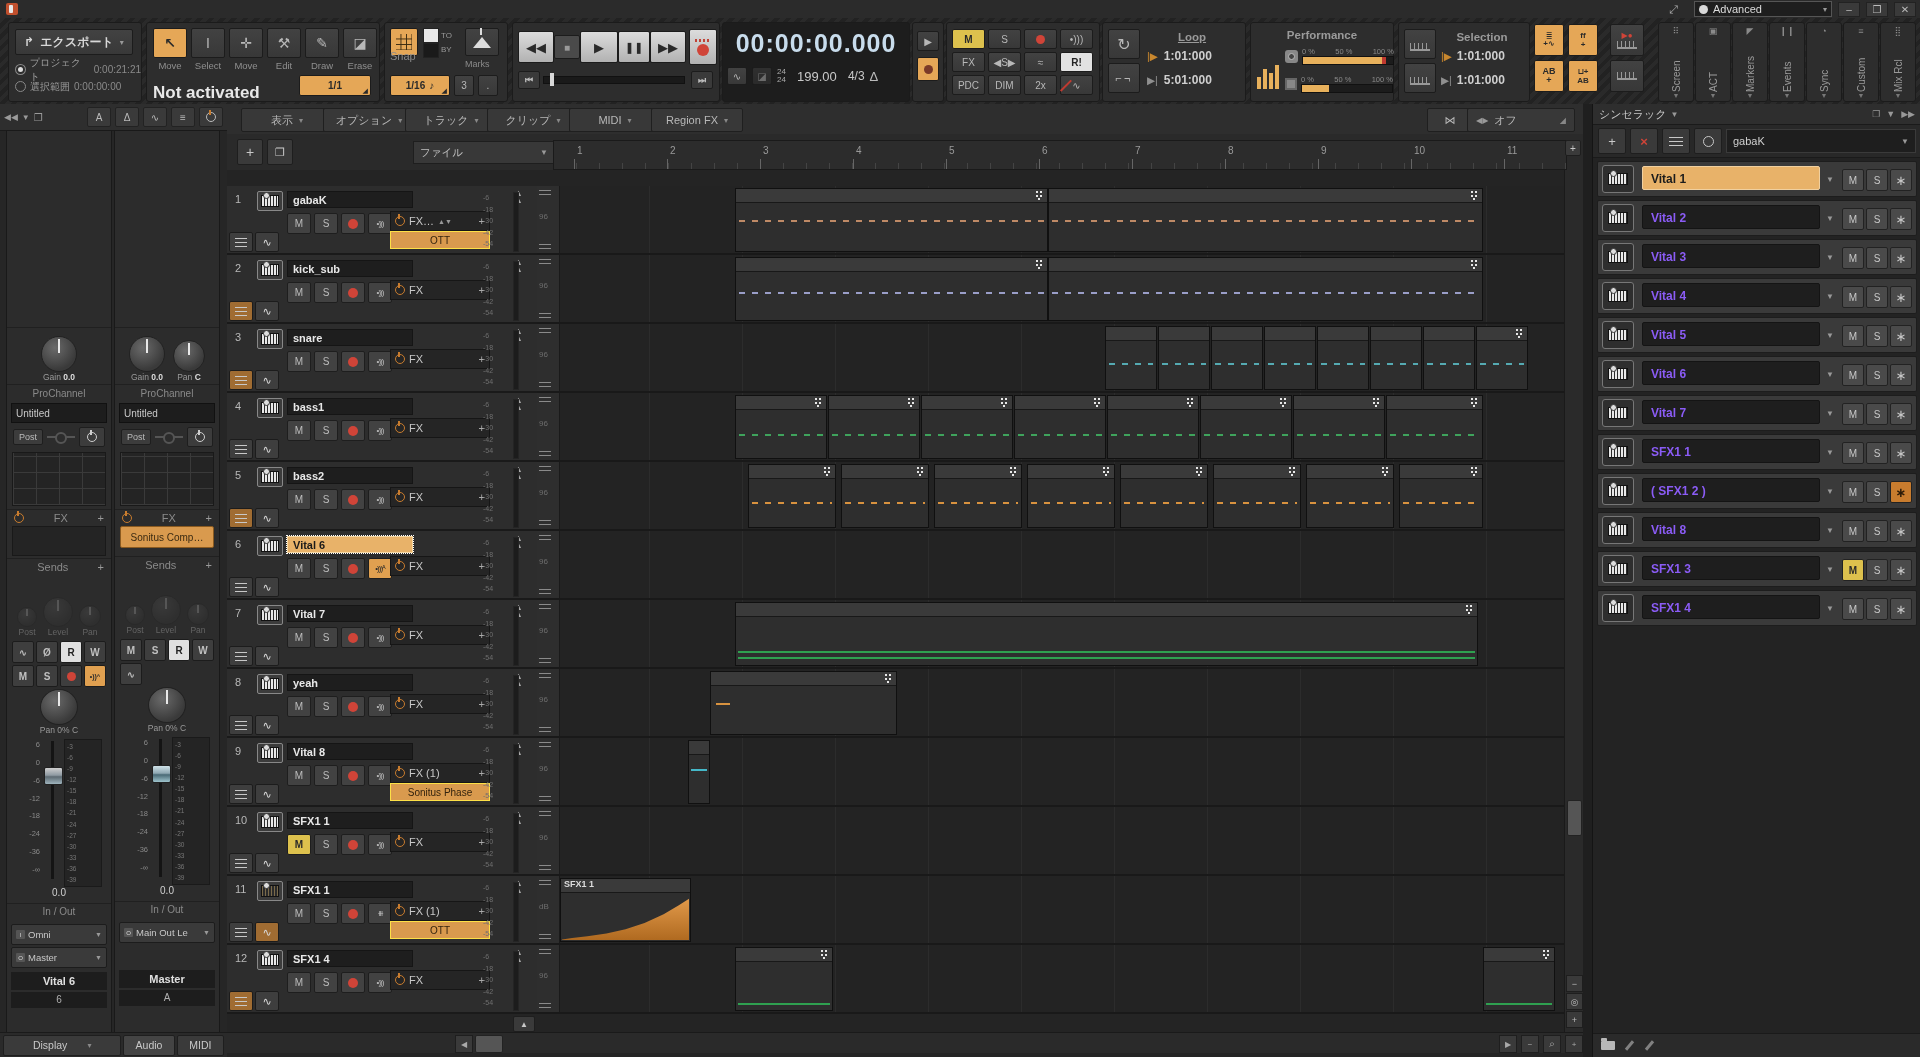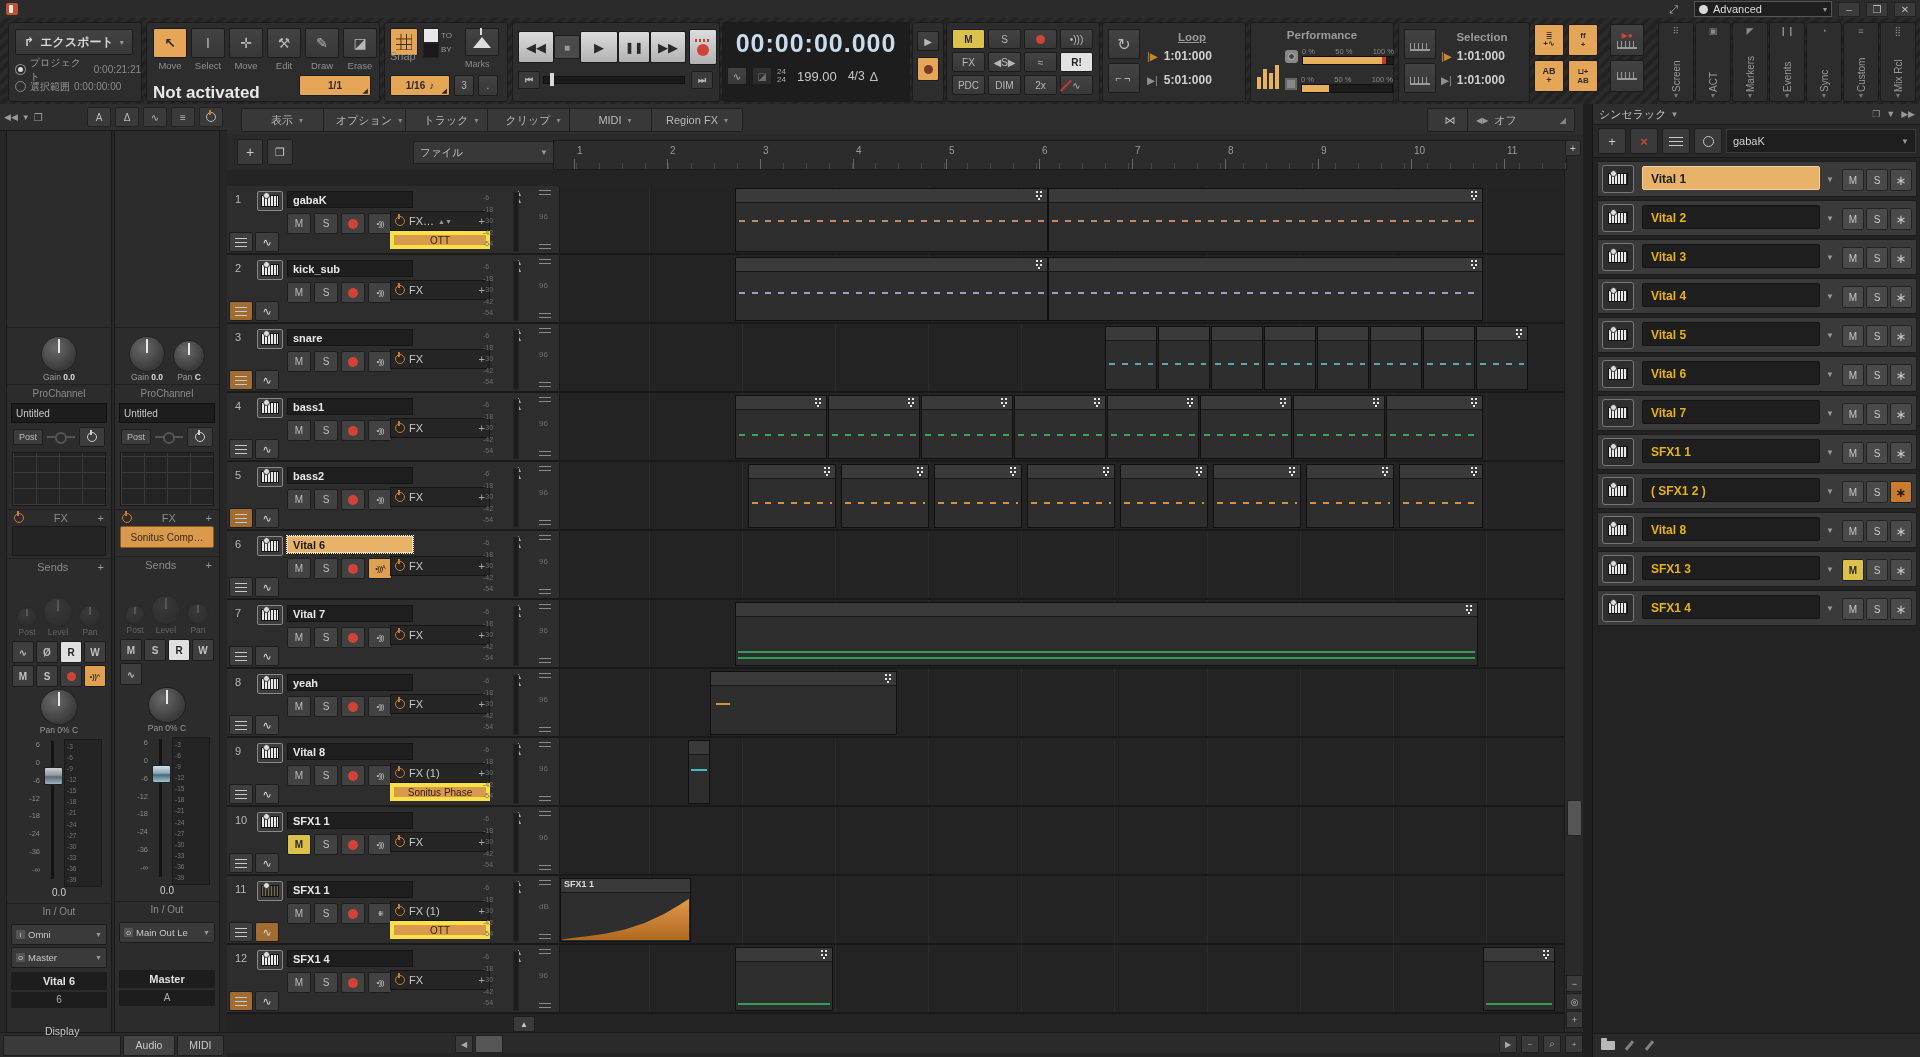--- a/index.html
+++ b/index.html
@@ -125,21 +125,21 @@
   .thdr .tname.edit{background:#e8b269;color:#1a1a1a;border:1px solid #f5d9a8;outline:1px dotted #fff;}
   .thdr .colps{position:absolute;right:14px;top:4px;color:#aaa;font-size:9px;line-height:7px;text-align:center;}
   .msrow{position:absolute;left:60px;top:27px;display:flex;gap:3px;}
   .msb{width:22px;height:19px;background:#424242;border:1px solid #1e1e1e;border-radius:2px;color:#bdbdbd;display:flex;align-items:center;justify-content:center;font-size:10px;}
   .msb.yellow{background:#ddc14d;color:#2a2a2a;font-weight:bold;}
   .msb.orangebg{background:#e0a050;color:#2a2a2a;}
   .msb .reddot{width:10px;height:10px;background:#d04438;border-radius:50%;}
   .msb .echo{font-size:8px;letter-spacing:-1px;}
   .fxbin{position:absolute;left:163px;top:25px;width:100px;height:20px;background:#252525;border:1px solid #161616;display:flex;align-items:center;gap:4px;padding:0 4px;box-sizing:border-box;color:#c8c8c8;}
   .fxbin .plus{margin-left:auto;color:#aaa;}
-  .fxplug{position:absolute;left:163px;top:45px;width:100px;height:18px;background:#d99a4e;color:#33230e;font-size:10px;display:flex;align-items:center;justify-content:center;border:4px solid #fde047;box-sizing:border-box;}
+  .fxplug{position:absolute;left:163px;top:45px;width:100px;height:18px;background:#d99a4e;color:#33230e;font-size:10px;display:flex;align-items:center;justify-content:center;border:1px solid #fde047;box-sizing:border-box;}
   .lanesic{position:absolute;left:2px;top:46px;width:22px;height:18px;background:#3e3e3e;border:1px solid #1c1c1c;border-radius:2px;
            display:flex;align-items:center;justify-content:center;}
   .lanesic.on{background:#a06c32;}
   .lanesic .lns{width:12px;height:9px;background:repeating-linear-gradient(0deg,#c8c8c8 0 1.5px,transparent 1.5px 4px);}
   .autoic{position:absolute;left:28px;top:46px;width:22px;height:18px;background:#3e3e3e;border:1px solid #1c1c1c;border-radius:2px;
           color:#d8d8d8;font-size:11px;display:flex;align-items:center;justify-content:center;}
   .autoic.on{background:#a06c32;}
   .tmeter{position:absolute;right:28px;top:6px;width:26px;height:58px;font-size:7px;color:#6f6f6f;line-height:11.5px;}
   .tmeterbar{position:absolute;right:18px;top:6px;width:4px;height:58px;background:#1c1c1c;border:1px solid #242424;}
   .lane{position:absolute;left:0;width:1028px;height:69px;background:#232323;border-bottom:2px solid #191919;box-sizing:border-box;
@@ -164,21 +164,21 @@
   #sr-head{height:20px;background:#2e2e2e;border-bottom:1px solid #1a1a1a;display:flex;align-items:center;padding:0 6px;color:#c8c8c8;font-size:11px;gap:4px;}
   #sr-head .right{margin-left:auto;display:flex;gap:6px;color:#999;font-size:9px;}
   #sr-toolbar{height:32px;background:#282828;display:flex;align-items:center;gap:4px;padding:0 5px;border-bottom:1px solid #1a1a1a;}
   .srtb{width:26px;height:24px;background:#3a3a3a;border:1px solid #1e1e1e;border-radius:2px;display:flex;align-items:center;justify-content:center;color:#c8c8c8;font-size:13px;}
   .srtb.red{color:#d04438;font-weight:bold;}
   #sr-preset{flex:1;height:22px;background:#1e1e1e;border:1px solid #3a3a3a;display:flex;align-items:center;padding:0 6px;color:#cfcfcf;font-size:11px;}
   #sr-preset .v{margin-left:auto;color:#999;font-size:8px;}
   .srrow{position:relative;height:34px;margin:3px 4px 0;background:#3a3a3a;border:1px solid #1d1d1d;border-radius:2px;}
   .srkb{position:absolute;left:4px;top:3px;width:30px;height:26px;background:#2e2e2e;border:1px solid #777;border-radius:3px;display:flex;align-items:center;justify-content:center;}
   .srname{position:absolute;left:44px;top:4px;width:178px;height:24px;background:#1e1e1e;border:1px solid #141414;border-radius:2px;
-          color:#eab308;font-weight:bold;font-size:12px;line-height:24px;padding:0 8px;box-sizing:border-box;}
+          color:#8b5cf6;font-weight:bold;font-size:12px;line-height:24px;padding:0 8px;box-sizing:border-box;}
   .srname.sel{background:#e8b269;color:#1c1c1c;border:1px solid #f0d0a0;}
   .srv{position:absolute;left:228px;top:13px;color:#999;font-size:8px;}
   .srb{position:absolute;top:7px;width:20px;height:20px;background:#4a4a4a;border:1px solid #222;border-radius:2px;color:#c8c8c8;
        display:flex;align-items:center;justify-content:center;font-size:10px;}
   .srb.m{left:244px;} .srb.s{left:268px;} .srb.f{left:292px;font-size:13px;}
   .srb.yellow{background:#ddc14d;color:#2a2a2a;font-weight:bold;}
   .srb.orange{background:#c87c2e;color:#2a1a08;font-weight:bold;}
   #sr-bottom{position:absolute;left:0;bottom:0;width:328px;height:24px;background:#2a2a2a;border-top:1px solid #1a1a1a;display:flex;align-items:center;gap:8px;padding:0 8px;box-sizing:border-box;}
   .folder{width:14px;height:9px;background:#b8b8b8;position:relative;border-radius:1px;}
   .folder:before{content:"";position:absolute;left:0;top:-3px;width:6px;height:3px;background:#b8b8b8;border-radius:1px 1px 0 0;}
@@ -690,21 +690,21 @@
             <span class="tag">O</span>
             <span>Main Out Le</span>
             <span class="v">▼</span>
           </div>
         <div style="height:21px;"></div>
         <div class="s-name">Master</div>
         <div class="s-bus">A</div>
       </div>
 
       <div id="insp-tabs">
-        <span class="itab" style="width:118px;gap:20px;flex-direction:column;">
+        <span class="itab" style="width:118px;gap:20px;">
             <span>Display</span>
             <span style="color:#888;font-size:8px;">▾</span>
           </span>
         <span class="itab" style="width:50px;background:#444;">Audio</span>
         <span class="itab" style="width:46px;">MIDI</span>
       </div>
     </div>
 
     <div id="trackview">
       <div id="tv-menus">

